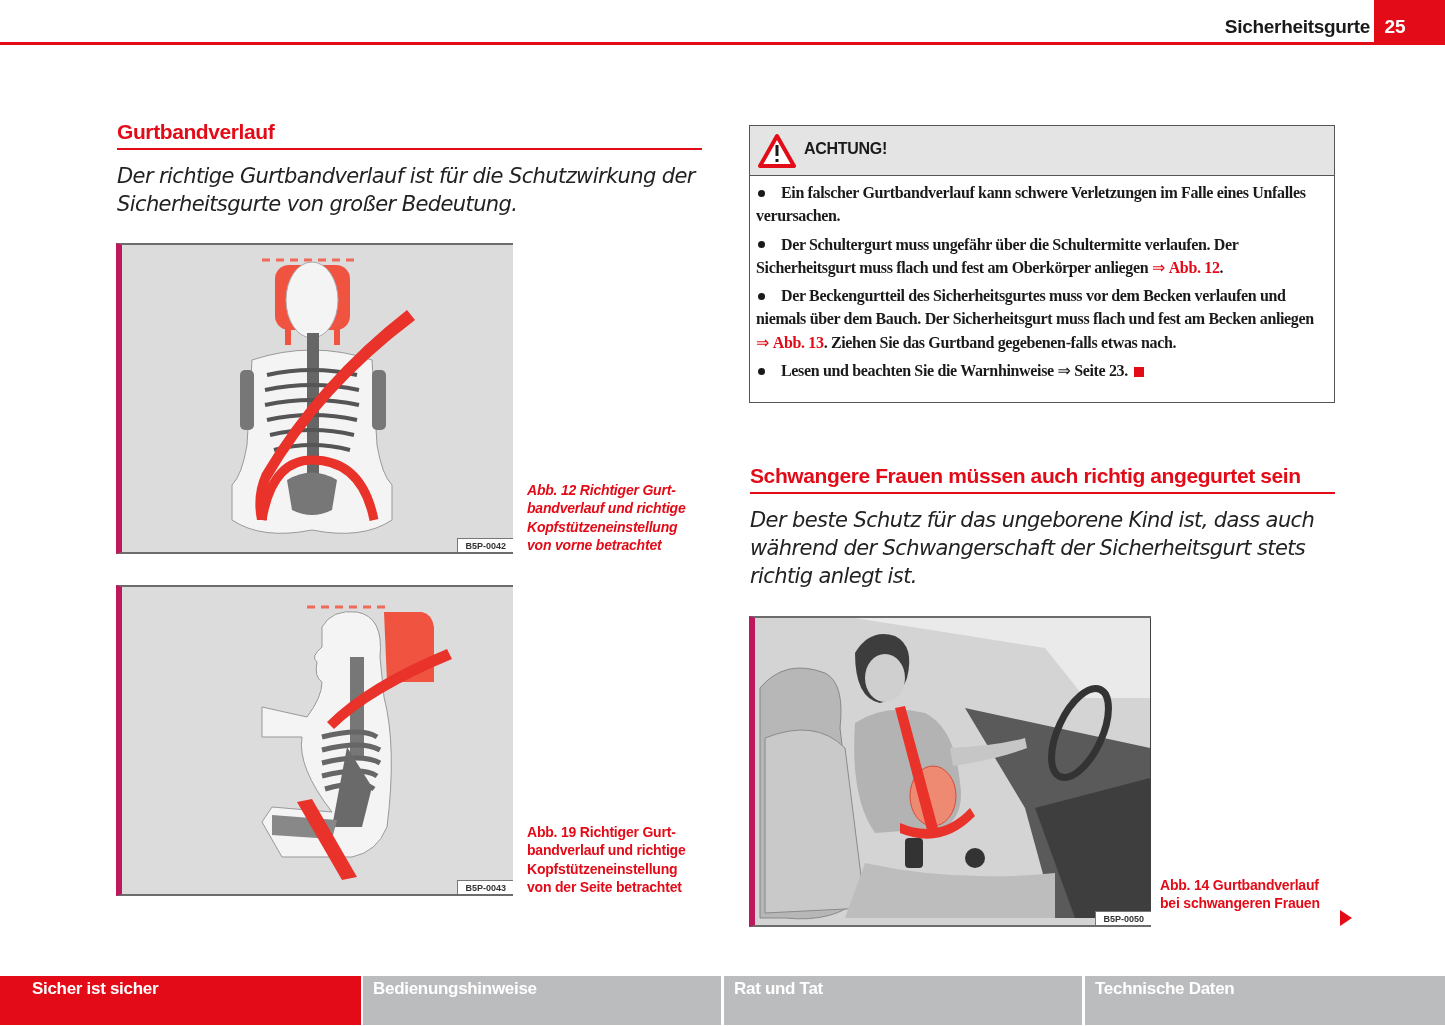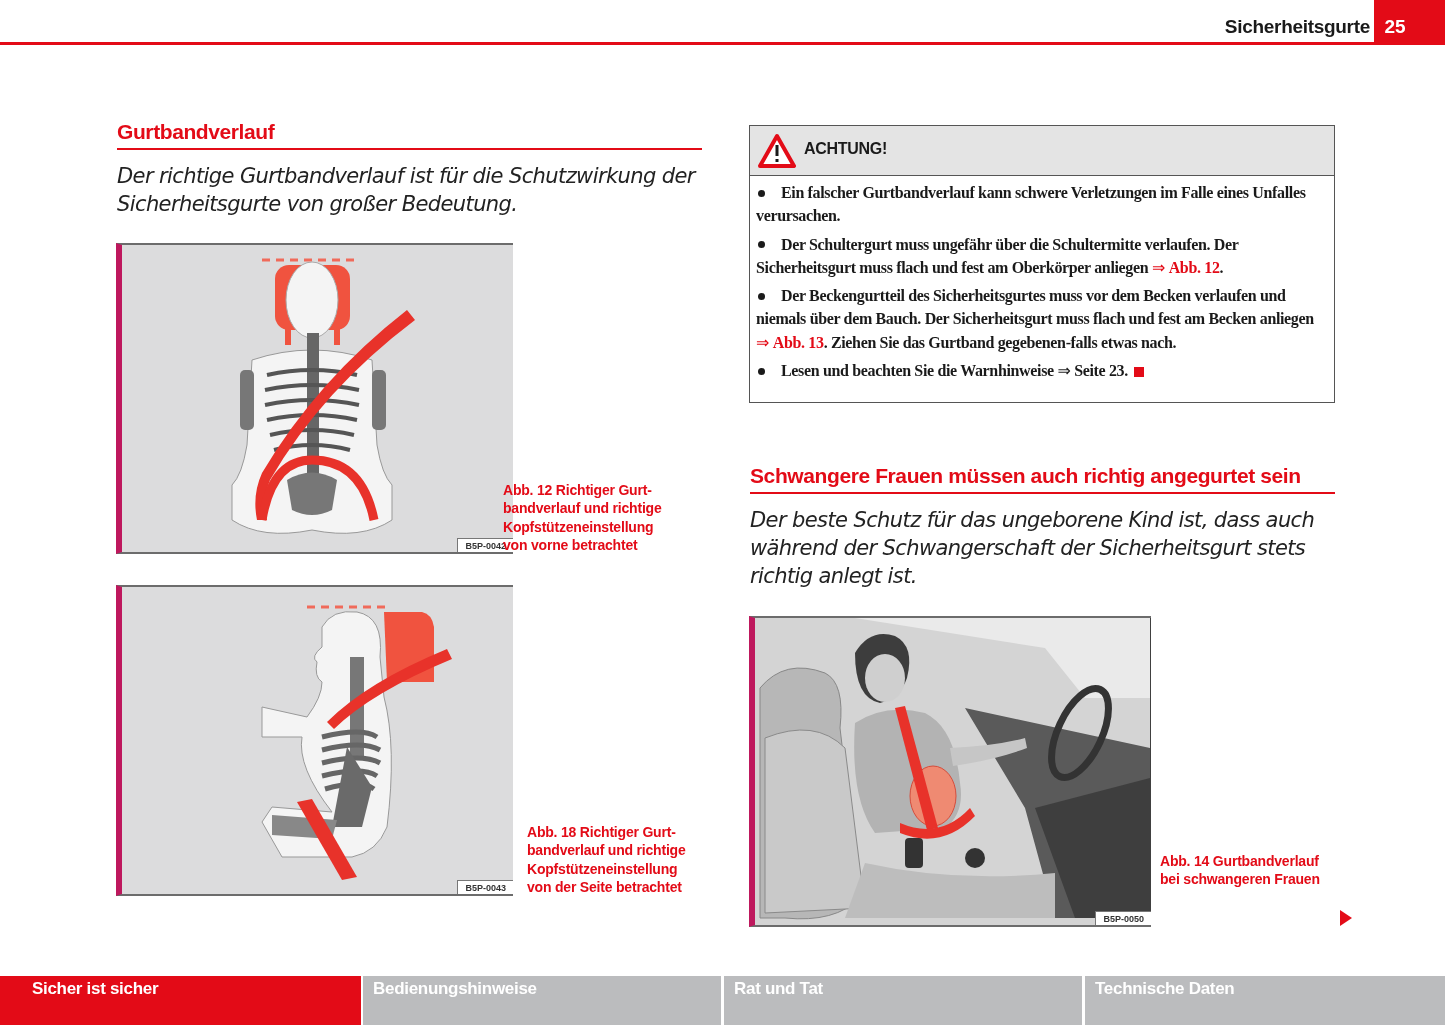--- a/index.html
+++ b/index.html
@@ -70,21 +70,21 @@
         <path d="M152 205 Q190 195 228 205"></path>
     </g>
     <rect x="118" y="125" width="14" height="60" rx="5" fill="#777"></rect>
     <rect x="250" y="125" width="14" height="60" rx="5" fill="#777"></rect>
     <path d="M165 235 Q190 220 215 235 L210 265 Q190 275 170 265 Z" fill="#777"></path>
     <path d="M285 65 L293 75 Q200 145 148 235 Q140 255 145 275 L135 275 Q130 250 140 228 Q195 135 285 65 Z" fill="#e8322a"></path>
     <path d="M140 275 Q150 215 190 215 Q240 215 252 275" stroke="#e8322a" stroke-width="9" fill="none"></path>
   </svg>
   <div class="fig-code">B5P-0042</div>
 </div>
-<div class="abs caption" style="left:503px; top:481px; width:190px;">
+<div class="abs caption" style="left:527px; top:481px; width:190px;font-style:italic;">
   <div>Abb. 12   Richtiger Gurt-</div>
   <div>bandverlauf und richtige</div>
   <div>Kopfstützeneinstellung</div>
   <div>von vorne betrachtet</div>
 </div>
 
 <div class="abs figure" style="left:116px; top:585px; width:397px; height:311px;">
   <svg width="395" height="307" viewBox="0 0 395 307">
     <line x1="185" y1="20" x2="265" y2="20" stroke="#f06a5a" stroke-width="3" stroke-dasharray="8,6"></line>
     <path d="M262 25 L300 25 Q310 27 312 40 L312 95 L265 95 Z" fill="#f0533f"></path>
@@ -98,21 +98,21 @@
         <path d="M203 202 Q238 192 252 202"></path>
     </g>
     <path d="M225 160 L250 200 L240 240 L210 240 Z" fill="#6a6a6a"></path>
     <path d="M150 228 L215 233 L210 252 L150 248 Z" fill="#888"></path>
     <path d="M205 135 Q245 95 325 62 L330 72 Q250 105 212 142 Z" fill="#e8322a"></path>
     <path d="M175 215 L190 212 L235 290 L220 293 Z" fill="#e8322a"></path>
   </svg>
   <div class="fig-code">B5P-0043</div>
 </div>
 <div class="abs caption" style="left:527px; top:823px; width:190px;">
-  <div>Abb. 18   Richtiger Gurt-</div>
+  <div>Abb. 19   Richtiger Gurt-</div>
   <div>bandverlauf und richtige</div>
   <div>Kopfstützeneinstellung</div>
   <div>von der Seite betrachtet</div>
 </div>
 
 <div class="abs warn">
   <div class="warn-head">
     <svg class="abs" style="left:7px; top:7px;" width="40" height="36" viewBox="0 0 40 36">
       <path d="M20 3 L37 33 L3 33 Z" fill="#fff" stroke="#e30b17" stroke-width="4" stroke-linejoin="round"></path>
       <rect x="18.5" y="12" width="3" height="11" fill="#1a1a1a"></rect>
@@ -147,21 +147,21 @@
     <path d="M195 130 Q240 128 270 120 L272 130 Q240 142 198 148 Z" fill="#c6c6c6"></path>
     <ellipse cx="178" cy="178" rx="23" ry="30" fill="#ef8a72" stroke="#d54c3b"></ellipse>
     <path d="M140 90 L150 88 L183 210 L172 212 Z" fill="#e8322a"></path>
     <path d="M145 205 Q185 222 215 190 L220 198 Q187 232 145 215 Z" fill="#e8322a"></path>
     <rect x="150" y="220" width="18" height="30" rx="4" fill="#333"></rect>
     <circle cx="220" cy="240" r="10" fill="#333"></circle>
     <path d="M110 245 Q200 265 300 255 L300 300 L90 300 Z" fill="#bdbdbd"></path>
   </svg>
   <div class="fig-code">B5P-0050</div>
 </div>
-<div class="abs caption" style="left:1160px; top:852px; width:190px;">
+<div class="abs caption" style="left:1160px; top:876px; width:190px;">
   <div>Abb. 14   Gurtbandverlauf</div>
   <div>bei schwangeren Frauen</div>
 </div>
 <div class="abs next-arrow"></div>
 
 <div class="abs footer-tab tab-active" style="left:0; width:361px; padding-left:32px;">Sicher ist sicher</div>
 <div class="abs footer-tab tab-inactive" style="left:363px; width:358px;">Bedienungshinweise</div>
 <div class="abs footer-tab tab-inactive" style="left:724px; width:358px;">Rat und Tat</div>
 <div class="abs footer-tab tab-inactive" style="left:1085px; width:360px;">Technische Daten</div>
 

